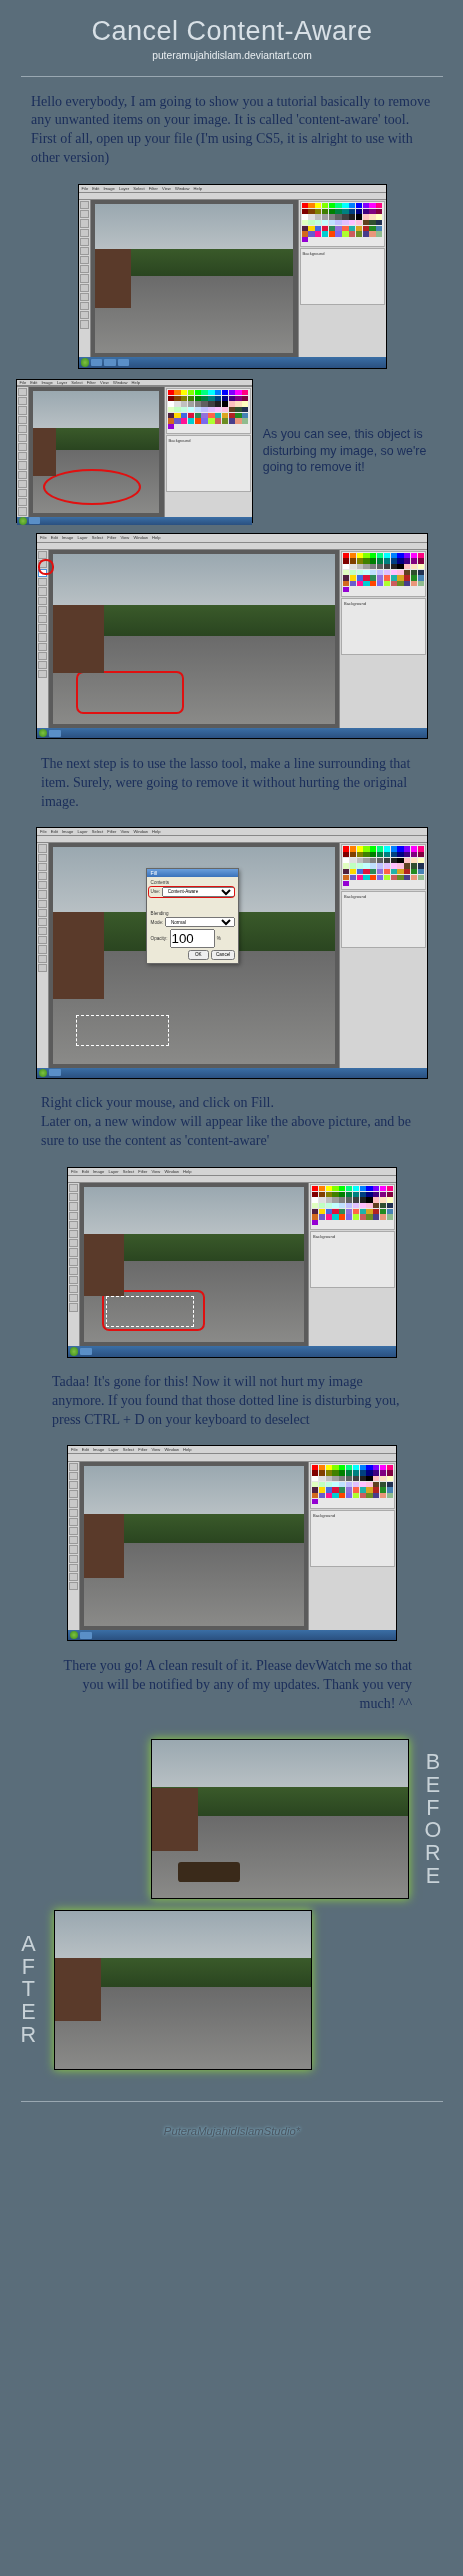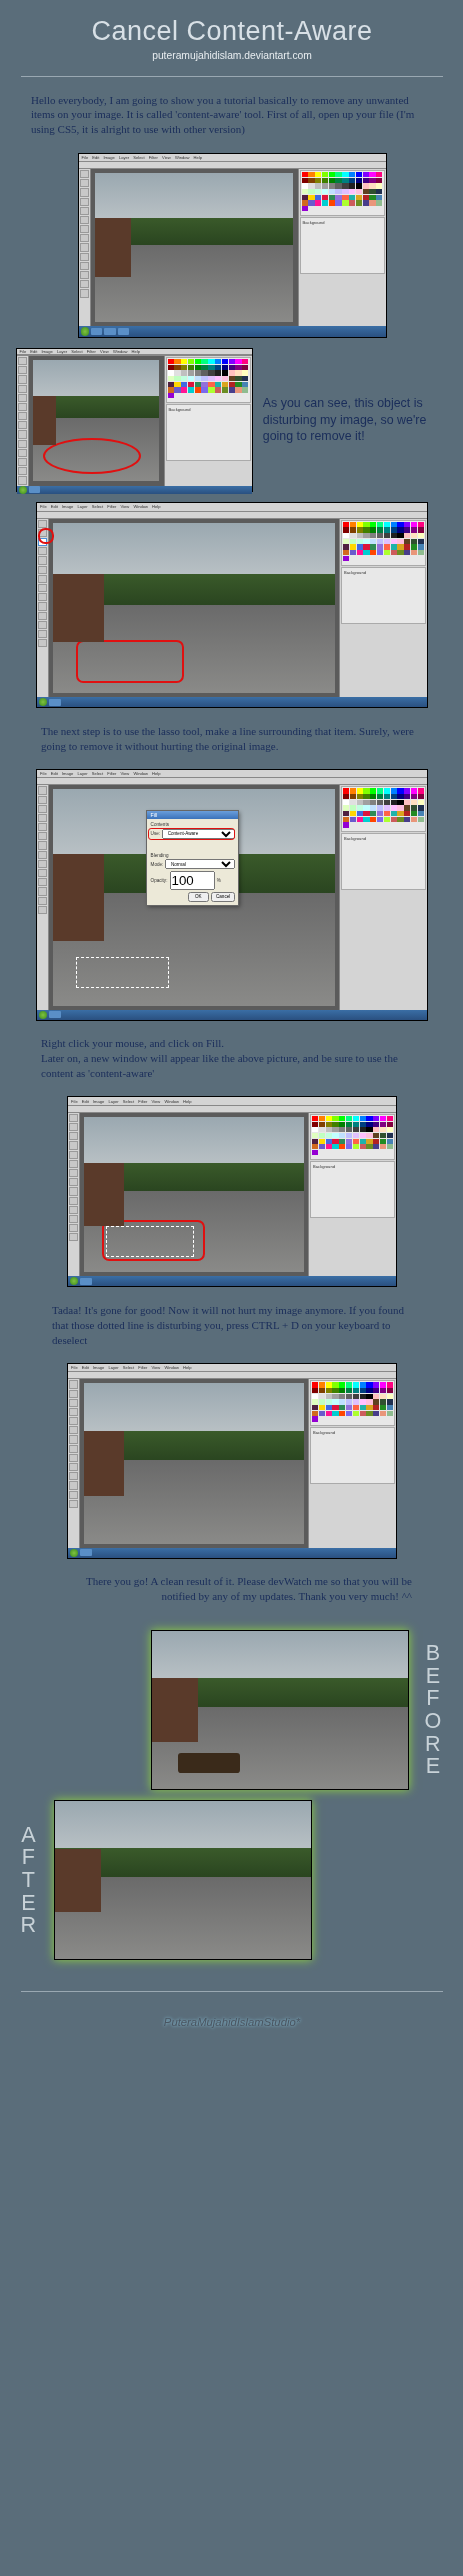--- a/index.html
+++ b/index.html
@@ -26,21 +26,21 @@
   font-size: 10.3px;
   font-family: Arial, sans-serif;
 }
 .rule {
   border: none;
   border-top: 1px solid #9aa8b2;
   margin: 5.2px 20.6px;
 }
 .body-text {
   color: #1a2d5a;
-  font-size: 11px;
+  font-size: 14px;
   line-height: 1.35;
   padding: 10.3px 31px;
   font-family: "Trebuchet MS", Georgia, serif;
 }
 .body-text.centerish { padding: 10.3px 41px; }
 .body-text.narrow { padding: 10.3px 52px; }
 .screenshot-row {
   display: flex;
   align-items: center;
   gap: 10.3px;
@@ -914,21 +914,21 @@
         </div>
       </div>
       <div class="taskbar">
         <div class="start-orb"></div>
         <div class="taskbar-btn"></div>
       </div>
     </div>
   </div>
 </div>
 
-<div class="body-text narrow">Tadaa! It's gone for good! Now it will not hurt my image anymore. If you found that those dotted line is disturbing you, press CTRL + D on your keyboard to deselect</div>
+<div class="body-text narrow">Tadaa! It's gone for this! Now it will not hurt my image anymore. If you found that those dotted line is disturbing you, press CTRL + D on your keyboard to deselect</div>
 
 <div class="screenshot-row">
   <div class="screenshot" style="width:330px;height:196px;margin:0 auto">
     <div class="ps-ui">
       <div class="ps-menubar" id="menubar6">
           <span>File</span>
           <span>Edit</span>
           <span>Image</span>
           <span>Layer</span>
           <span>Select</span>

